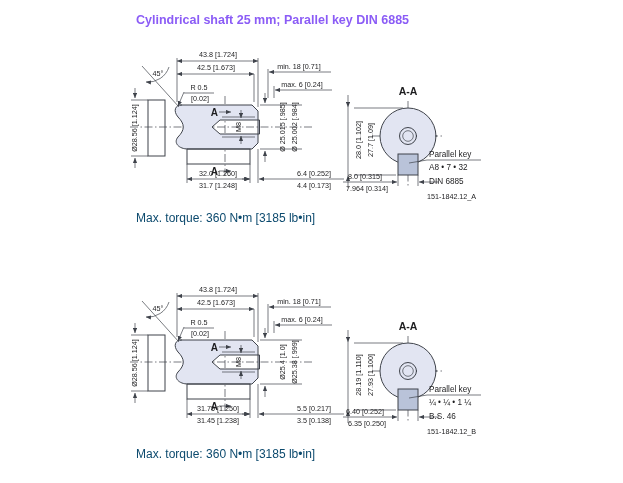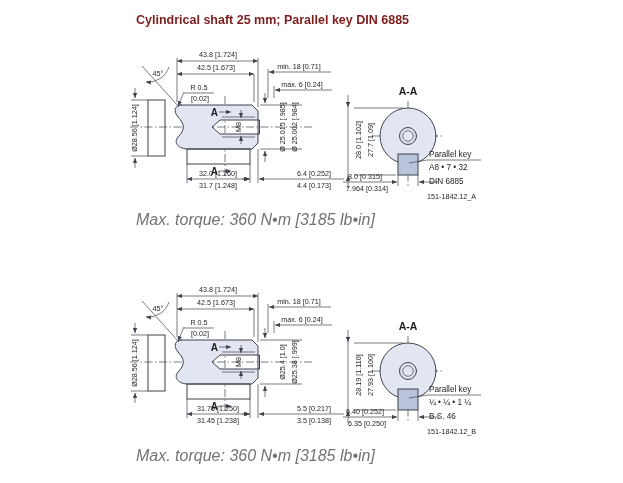--- a/index.html
+++ b/index.html
@@ -1,19 +1,19 @@
 <!DOCTYPE html>
 <html><head>
 <meta charset="utf-8">
 <style>
   html,body{margin:0;padding:0;background:#fff;}
   #page{position:relative;width:623px;height:483px;background:#ffffff;overflow:hidden;
         font-family:"Liberation Sans",sans-serif;color:#1d1d1f;}
-  .title{position:absolute;left:136px;font-size:12.5px;font-weight:bold;color:#7f1d1d;white-space:nowrap;}
-  .torque{position:absolute;left:136px;font-size:16px;color:#737373;white-space:nowrap;font-style:italic;}
+  .title{position:absolute;left:136px;font-size:12.5px;font-weight:bold;color:#8b5cf6;white-space:nowrap;}
+  .torque{position:absolute;left:136px;font-size:12px;color:#0c4a6e;white-space:nowrap;}
   svg{position:absolute;left:118px;overflow:visible;}
   svg text{fill:#1d1d1f;font-family:"Liberation Sans",sans-serif;}
   .ln{stroke:#3f434b;stroke-width:1;fill:none;stroke-linecap:square;}
   .th{stroke:#3f434b;stroke-width:.7;fill:none;}
   .cl{stroke:#3f434b;stroke-width:.7;fill:none;stroke-dasharray:8 2.5 1.5 2.5;}
   .fil{fill:#e2e5f2;}
   .keyf{fill:#b9c3d9;}
   .t{font-size:7.2px;}
   .tn{font-size:8.2px;}
   .tb{font-size:10px;font-weight:bold;}

